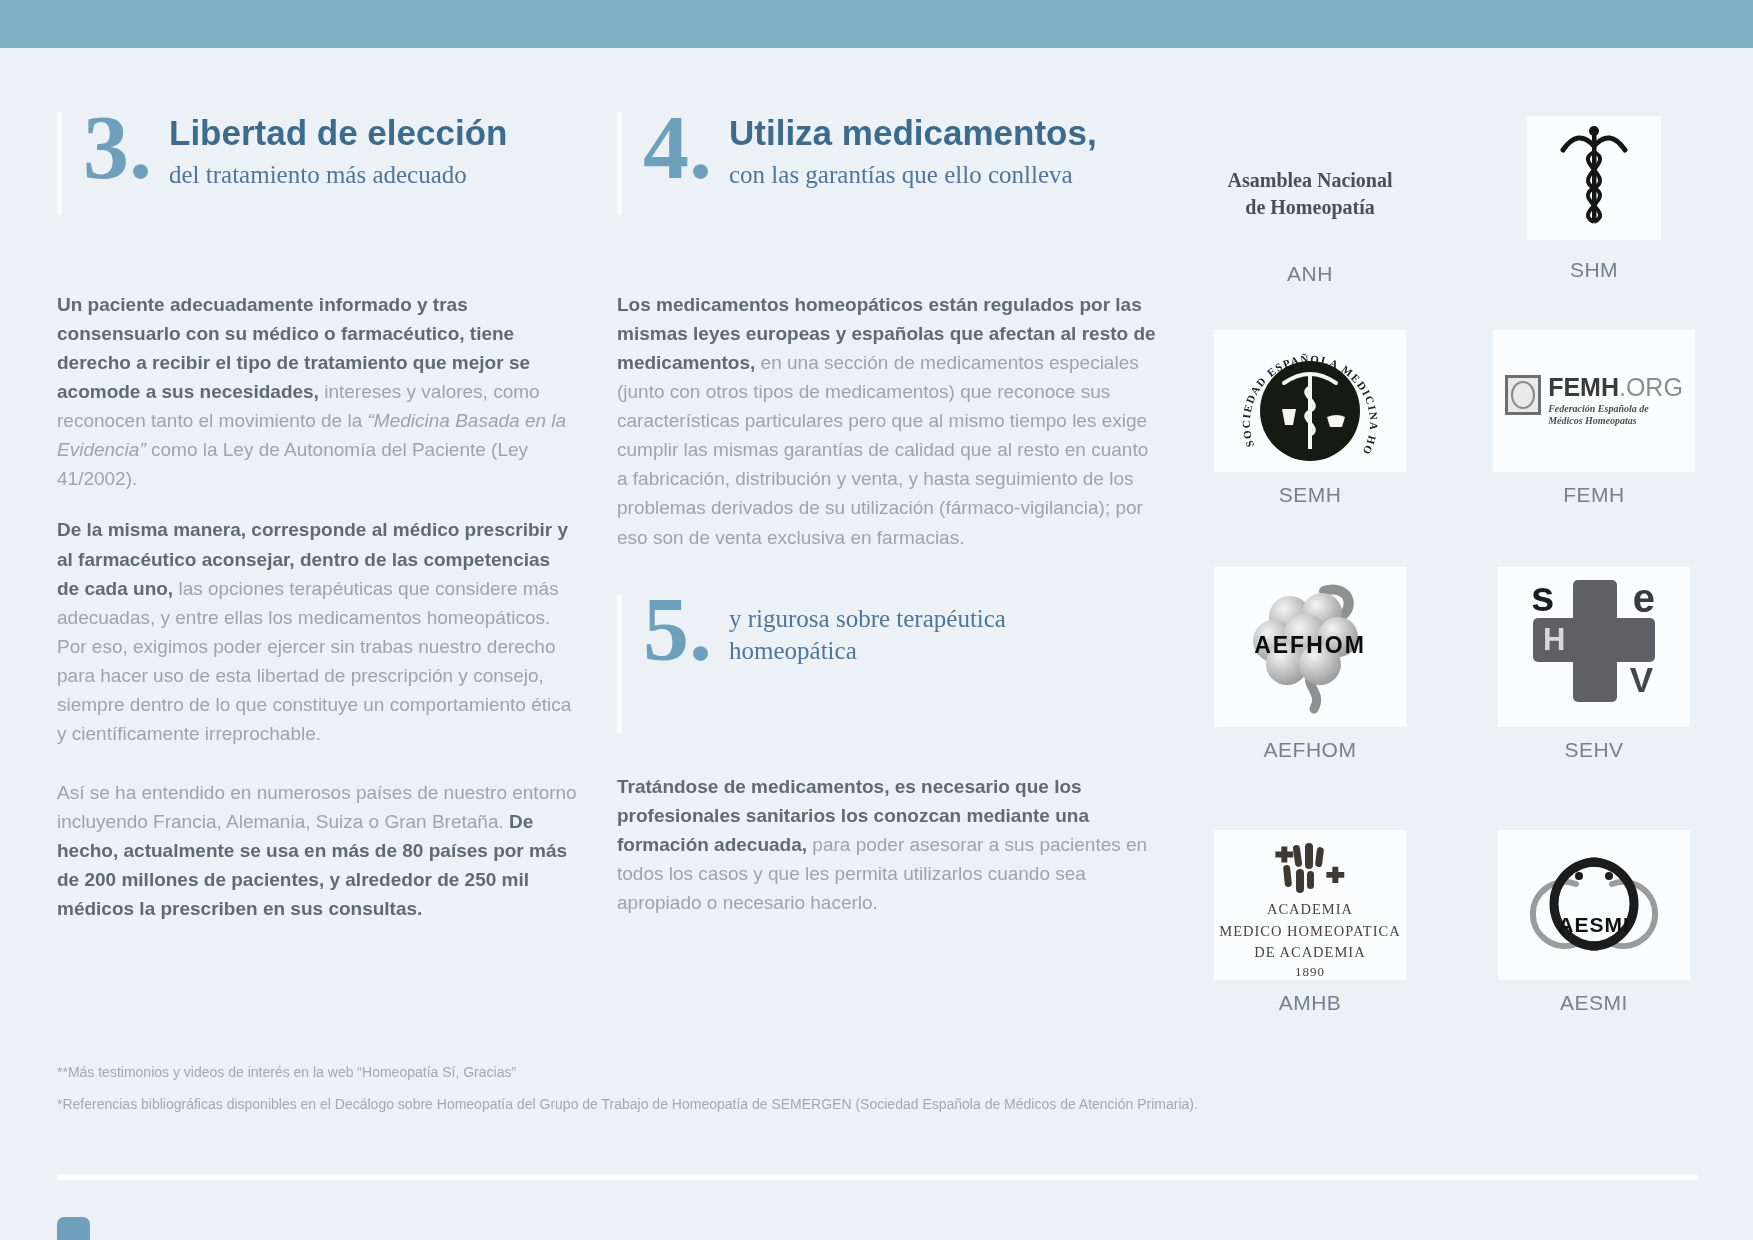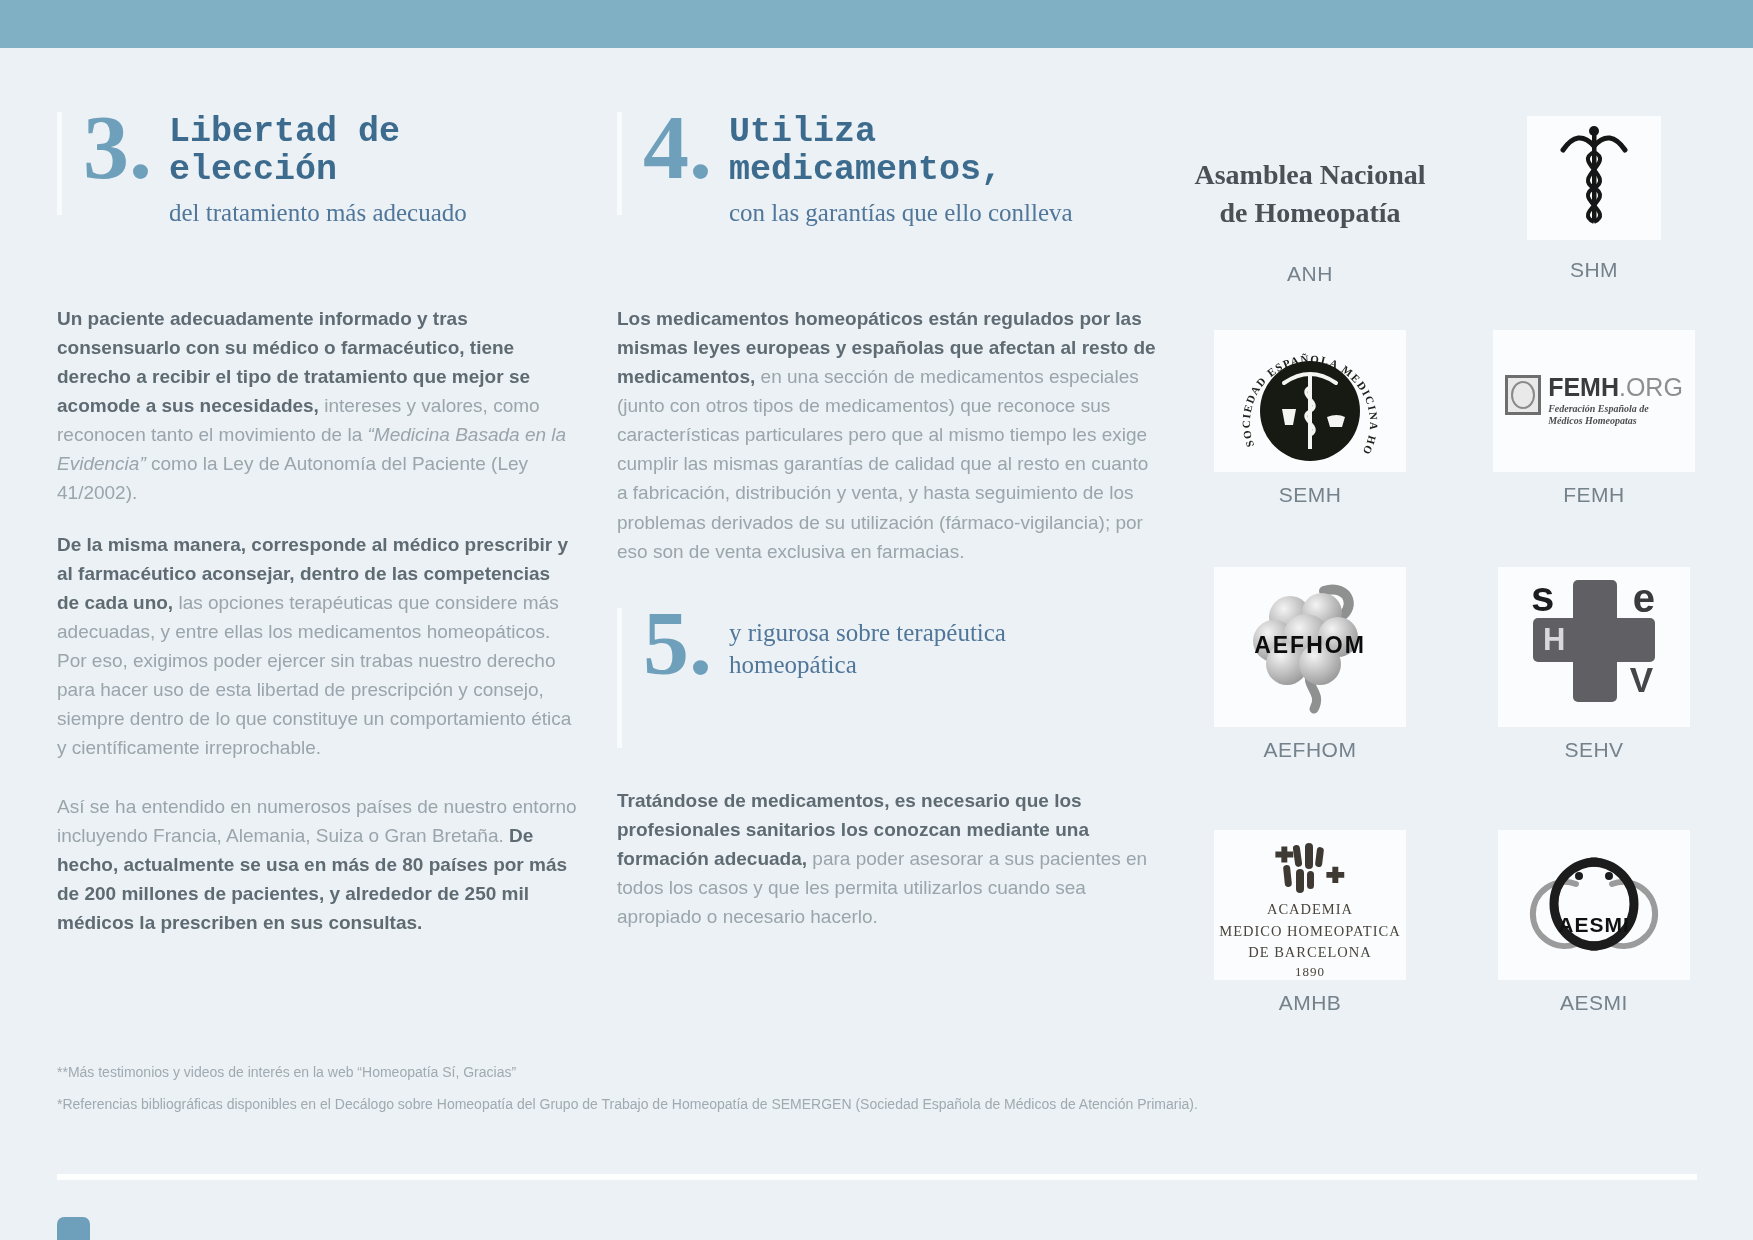--- a/index.html
+++ b/index.html
@@ -15,21 +15,21 @@
   .sec-header { display:flex; align-items:flex-start; }
   .vrule { width:5px; background:#f8fbfc; margin-top:4px; margin-right:21px; flex:0 0 5px; }
   .vrule.h103 { height:103px; }
   .vrule.h140 { height:140px; }
   .sec-num {
     font-family:"Liberation Serif", serif; font-weight:700;
     font-size:92px; line-height:0.85; color:#6e9fbb; margin-right:17px;
   }
   .sec-titles { padding-top:6px; }
   .sec-title {
-    font-family:Liberation Mono, monospace; font-weight:700;
+    font-family:Liberation Sans, sans-serif; font-weight:700;
     font-size:35px; line-height:1.08; color:#3d6b8e;
   }
   .sec-sub {
     font-family:"Liberation Serif", serif; font-weight:400;
     font-size:25px; line-height:1.3; color:#50769a; margin-top:7px;
   }
   .sec-sub.narrow { max-width:300px; }
 
   
   .col { position:absolute; top:108px; }
@@ -46,21 +46,21 @@
 
   
   .logo-cell { position:absolute; width:240px; text-align:center; }
   .logo-box { display:flex; align-items:center; justify-content:center; margin:0 auto; }
   .logo-tile { background:#fafcfd; }
   .logo-caption { font-size:21px; color:#75828c; margin-top:11px; letter-spacing:0.5px; }
 
   
   .anh-text {
     font-family:"Liberation Serif", serif; font-weight:700;
-    font-size:28px; line-height:1.35; color:#4b5056;
+    font-size:20px; line-height:1.35; color:#4b5056;
   }
 
   
   .femh-wrap { display:flex; align-items:flex-start; gap:7px; }
   .femh-emblem { width:36px; height:40px; border:3px solid #6e6e6e; background:#e9e9e9; position:relative; }
   .femh-emblem::before { content:""; position:absolute; inset:3px; border:2px solid #8a8a8a; border-radius:50%; }
   .femh-textcol { text-align:left; }
   .femh-brandline { font-size:25px; line-height:1; }
   .femh-brand { font-weight:700; color:#3b3b3b; }
   .femh-suffix { font-weight:400; color:#8e8e8e; }
@@ -246,21 +246,21 @@
             <rect x="12" y="22" width="7" height="22" rx="3.5" transform="rotate(-6 15 33)"></rect>
             <rect x="24" y="26" width="8" height="24" rx="4"></rect>
             <rect x="35" y="28" width="7" height="18" rx="3.5"></rect>
             <path d="M8,8 h7 v-6 h7 v6 h7 v7 h-7 v6 h-7 v-6 h-7 z" transform="scale(0.85) translate(-4,2)"></path>
             <path d="M52,26 h7 v-6 h7 v6 h7 v7 h-7 v6 h-7 v-6 h-7 z" transform="scale(0.85) translate(12,8)"></path>
           </g>
         </svg>
         <div class="amhb-lines">
           <div class="amhb-l">ACADEMIA</div>
           <div class="amhb-l">MEDICO HOMEOPATICA</div>
-          <div class="amhb-l">DE BARCELONA</div>
+          <div class="amhb-l">DE ACADEMIA</div>
           <div class="amhb-year">1890</div>
         </div>
       </div>
     </div>
     <div class="logo-caption">AMHB</div>
   </div>
 
   <div class="logo-cell" style="left:1474px; top:830px;">
     <div class="logo-box logo-tile" style="height:150px; width:192px;">
       <svg width="156" height="118" viewBox="0 0 156 118">

